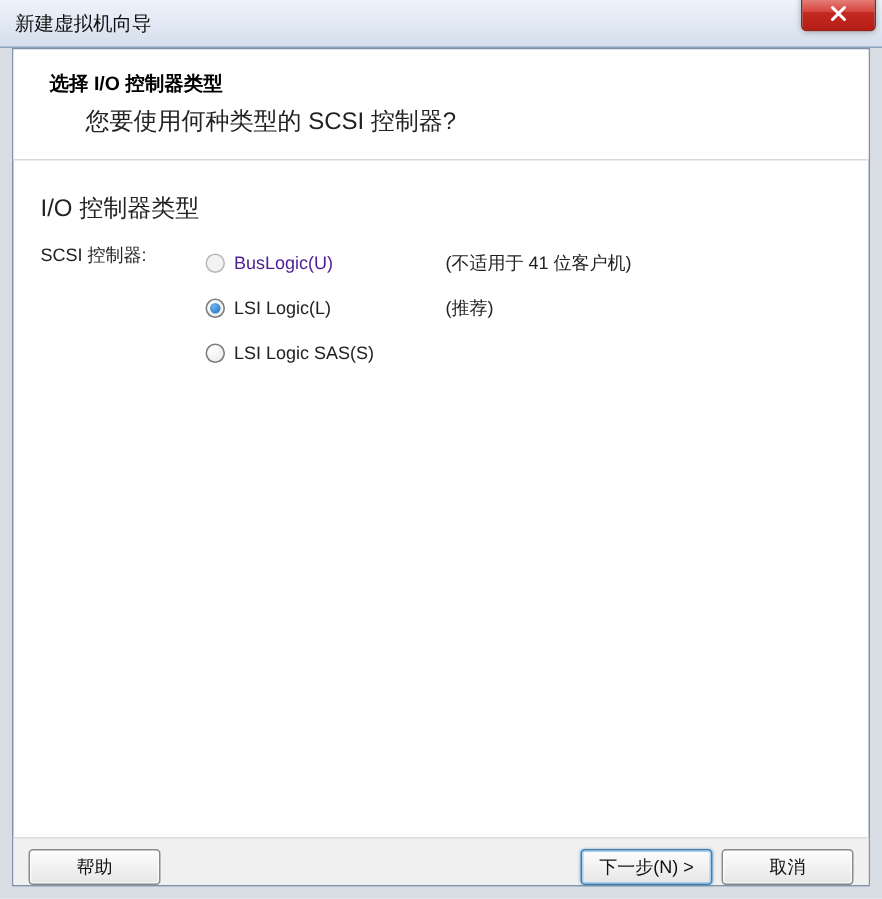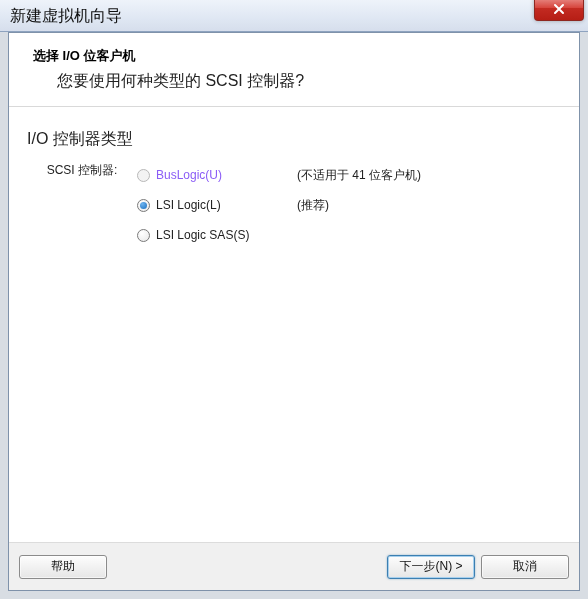--- a/index.html
+++ b/index.html
@@ -27,21 +27,21 @@
     top: 0; left: 0; right: 0;
     height: 32px;
     background: linear-gradient(to bottom, #eef3fa 0%, #dfe7f3 60%, #d6deec 100%);
     border-bottom: 1px solid #8ea3bf;
     box-sizing: border-box;
     padding-left: 10px;
     color: #111;
   }
   .titlebar .title-text {
     line-height: 32px;
-    font-size: 16px;
+    font-size: 13px;
   }
 
   .close-btn {
     position: absolute;
     top: -2px;
     right: 4px;
     width: 48px;
     height: 22px;
     background: linear-gradient(to bottom, #e88b86 0%, #d6443c 45%, #c32b22 46%, #b61e15 100%);
     border: 1px solid #8e2720;
@@ -90,40 +90,39 @@
   }
 
   .section-title {
     font-size: 16px;
     margin-bottom: 10px;
   }
 
   .form-row {
     display: flex;
     align-items: flex-start;
-    text-align: center;
   }
   .form-label {
     width: 110px;
     padding-top: 2px;
   }
   .options-col {
     width: 150px;
   }
   .hints-col {
     padding-left: 10px;
   }
 
   .radio-line {
     height: 30px;
     display: flex;
     align-items: center;
   }
   .radio-line.disabled {
-    color: #8b5cf6;
+    color: #4c1d95;
   }
 
   .radio {
     width: 13px; height: 13px;
     border-radius: 50%;
     border: 1px solid #7a7a7a;
     margin-right: 6px;
     background: radial-gradient(circle at 35% 30%, #ffffff, #e7e7e7);
     position: relative;
     box-sizing: border-box;
@@ -145,25 +144,25 @@
   .hint {
     height: 30px;
     display: flex;
     align-items: center;
   }
 
   
   .footer {
     position: absolute;
     left: 0; right: 0; bottom: 0;
-    height: 48px;
+    height: 32px;
     background: #f0f0f0;
     border-top: 1px solid #dcdcdc;
     display: flex;
-    align-items: center;
+    align-items: flex-end;
     padding: 0 10px;
     box-sizing: border-box;
   }
   .footer .spacer { flex: 1; }
 
   .btn {
     height: 24px;
     min-width: 88px;
     margin-left: 6px;
     background: linear-gradient(to bottom, #fdfdfd, #e6e6e6);
@@ -197,21 +196,21 @@
     <div class="close-btn">
       <svg width="12" height="12" viewBox="0 0 12 12">
         <path d="M2 2 L10 10 M10 2 L2 10" stroke="#fff" stroke-width="2" stroke-linecap="round"></path>
       </svg>
     </div>
   </div>
 
   <div class="dialog">
 
     <div class="header-area">
-      <div class="h-title">选择 I/O 位客户机</div>
+      <div class="h-title">选择 I/O 控制器类型</div>
       <div class="h-sub">您要使用何种类型的 SCSI 控制器?</div>
     </div>
 
     <div class="content">
       <div class="section-title">I/O 控制器类型</div>
 
       <div class="form-row">
         <div class="form-label">SCSI 控制器:</div>
 
         <div class="options-col">

